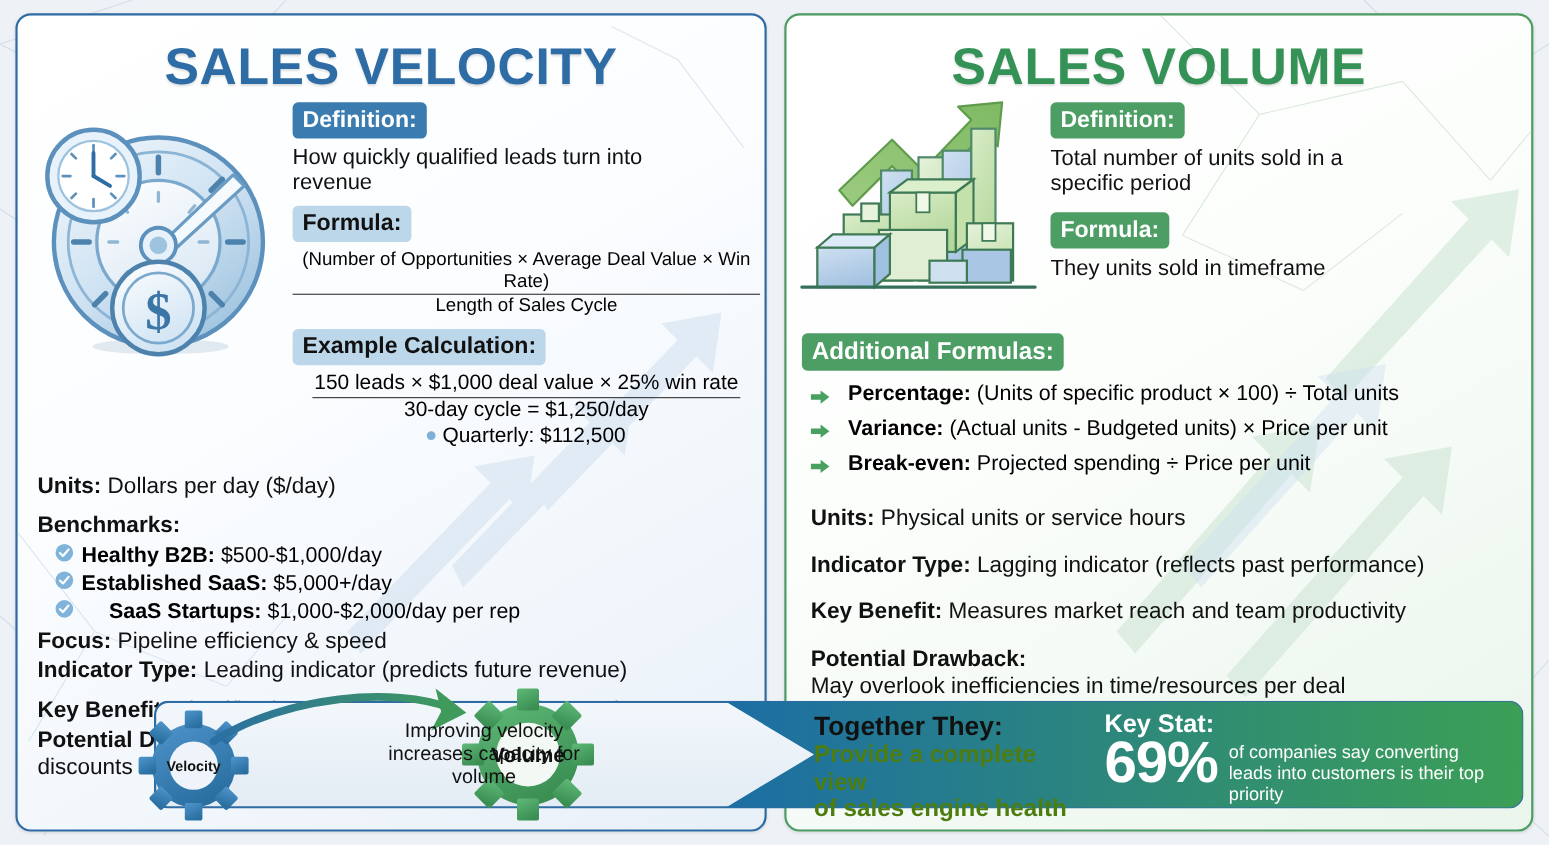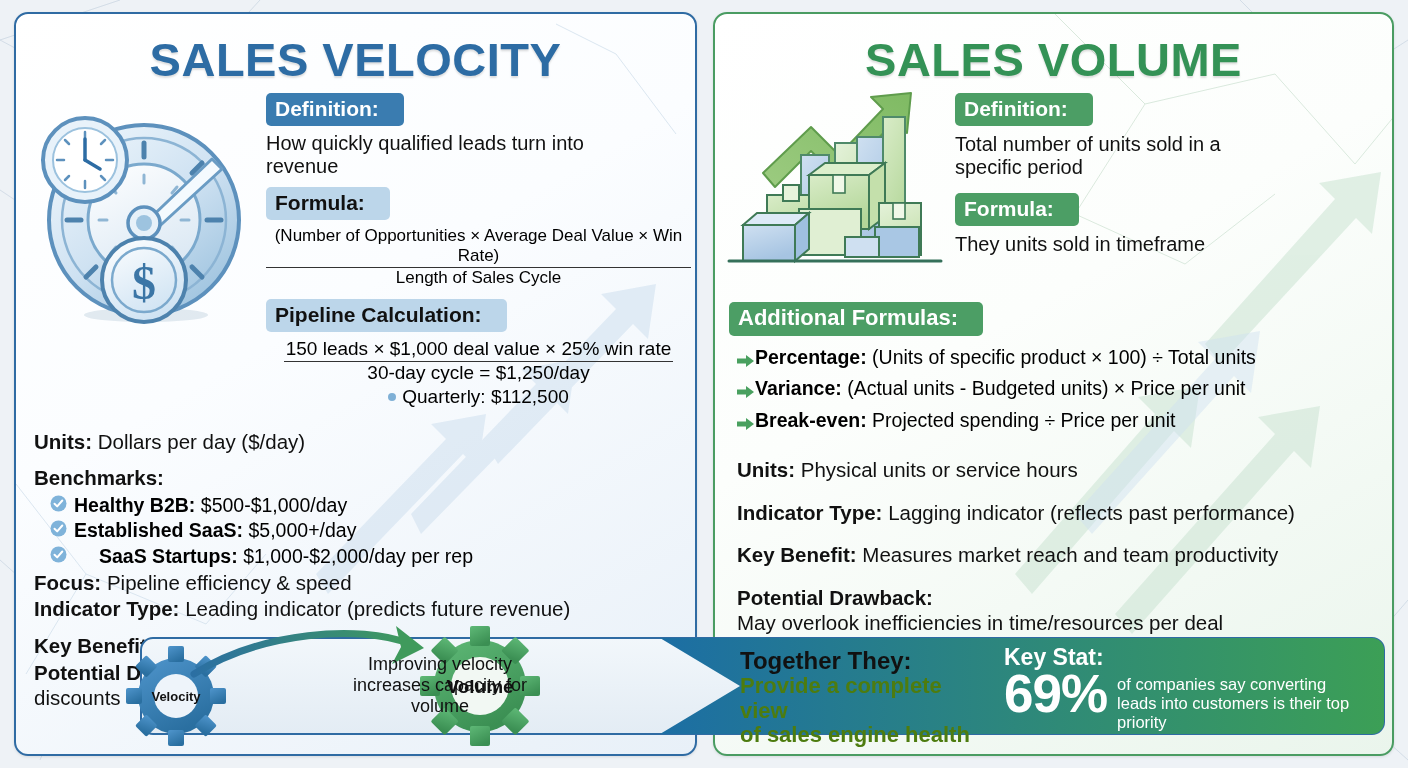--- a/index.html
+++ b/index.html
@@ -41,21 +41,21 @@
   .title-blue{ color:#2d6ca4; text-shadow:0 2px 2px rgba(0,0,0,.13); }
   .title-green{ color:#349256; text-shadow:0 2px 2px rgba(0,0,0,.13); }
 
   
   .toprow{ position:relative; z-index:3; display:flex; }
   .icon-wrap{ flex:0 0 auto; }
   .defs{ flex:1 1 auto; }
 
   .tag{
     display:inline-block; font-weight:bold; font-size:21px; line-height:1;
-    padding:5px 25px 7px 9px; border-radius:5px; color:#fff;
+    padding:5px 9px 7px 9px; border-radius:5px; color:#fff;
   }
   .tag-blue{ background:#3a7cb0; }
   .tag-green{ background:#4c9e65; }
   .tag-soft-blue{ background:#bcd6ea; color:#111; }
 
   .body-txt{ font-size:20px; line-height:1.16; color:#111; }
   .b{ font-weight:bold; }
 
   
   .frac{ text-align:center; }
@@ -66,21 +66,21 @@
   .ex .den2{ font-size:19px; }
   .ex .sub{ font-size:19px; }
   .dot{ display:inline-block; width:8px; height:8px; border-radius:50%; background:#7fb0d6; vertical-align:middle; margin-right:6px; margin-bottom:3px; }
 
   
   .lines{ position:relative; z-index:3; }
   .line{ font-size:20.5px; color:#111; line-height:1.2; }
   .bm-item{ font-size:19.5px; display:flex; align-items:center; gap:7px; }
   .check{ flex:0 0 auto; }
   .arrow-b{ flex:0 0 auto; }
-  .bullet-row{ display:flex; align-items:flex-start; gap:0; font-size:19.5px; line-height:1.25; }
+  .bullet-row{ display:flex; align-items:flex-start; gap:16px; font-size:19.5px; line-height:1.25; }
 
   
   .banner{
     position:absolute; left:140px; top:637px; width:1245px; height:112px;
     z-index:6;
   }
   .banner-shape{ position:absolute; inset:0; }
   .banner-left-txt{
     position:absolute; left:600px; top:11px; width:250px; z-index:2;
   }
@@ -202,21 +202,21 @@
 
         <div style="margin-top:9px;">
           <span class="tag tag-soft-blue">Formula:</span>
         </div>
         <div class="frac" style="margin-top:6px;">
           <div class="num">(Number of Opportunities × Average Deal Value × Win Rate)</div>
           <div class="den">Length of Sales Cycle</div>
         </div>
 
         <div style="margin-top:11px;">
-          <span class="tag tag-soft-blue">Pipeline Calculation:</span>
+          <span class="tag tag-soft-blue">Example Calculation:</span>
         </div>
         <div class="ex" style="margin-top:6px; text-align:center;">
           <div class="num2">150 leads × $1,000 deal value × 25% win rate</div>
           <div class="den2">30-day cycle = $1,250/day</div>
           <div class="sub" style="margin-top:2px;">
             <span class="dot"></span><span>Quarterly: $112,500</span>
           </div>
         </div>
       </div>
     </div>

